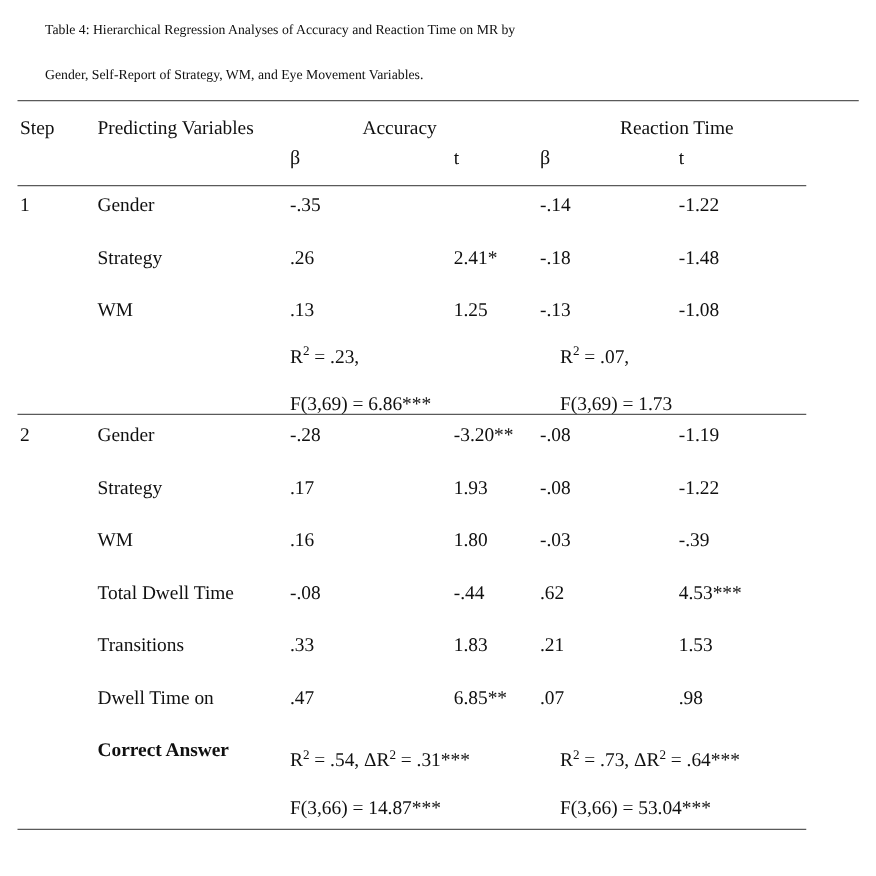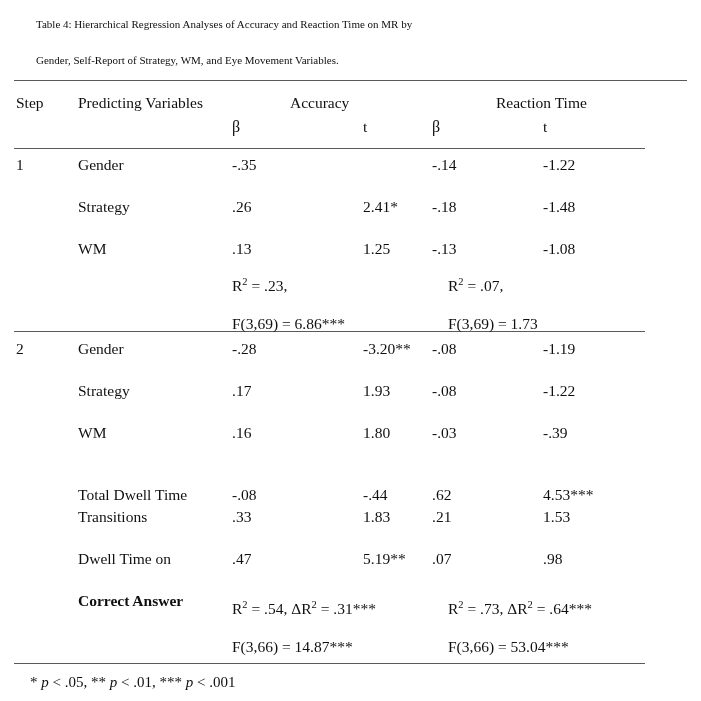--- a/index.html
+++ b/index.html
@@ -185,55 +185,54 @@
     </div>
 
     <div class="row" style="top:412px;">
       <span class="cell c-var">WM</span>
       <span class="cell c-acc-b">.16</span>
       <span class="cell c-acc-t">1.80</span>
       <span class="cell c-rt-b">-.03</span>
       <span class="cell c-rt-t">-.39</span>
     </div>
 
-    <div class="row" style="top:474px;text-align:right;">
+    <div class="row" style="top:454px;text-align:right;">
       <span class="cell c-var">Total Dwell Time</span>
       <span class="cell c-acc-b">-.08</span>
       <span class="cell c-acc-t">-.44</span>
       <span class="cell c-rt-b">.62</span>
       <span class="cell c-rt-t">4.53***</span>
     </div>
 
     <div class="row" style="top:496px;">
       <span class="cell c-var">Transitions</span>
       <span class="cell c-acc-b">.33</span>
       <span class="cell c-acc-t">1.83</span>
       <span class="cell c-rt-b">.21</span>
       <span class="cell c-rt-t">1.53</span>
     </div>
 
     <div class="row" style="top:538px;">
       <span class="cell c-var">Dwell Time on</span>
       <span class="cell c-acc-b">.47</span>
-      <span class="cell c-acc-t">5.19**</span>
+      <span class="cell c-acc-t">6.85**</span>
       <span class="cell c-rt-b">.07</span>
       <span class="cell c-rt-t">.98</span>
     </div>
 
     <div class="row" style="top:580px;font-weight:bold;">
       <span class="cell c-var">Correct Answer</span>
     </div>
 
     <div class="row" style="top:588px;">
       <span class="cell c-stat-acc"><span>R</span><sup>2</sup><span> = .54, ΔR</span><sup>2</sup><span> = .31***</span></span>
       <span class="cell c-stat-rt"><span>R</span><sup>2</sup><span> = .73, ΔR</span><sup>2</sup><span> = .64***</span></span>
     </div>
 
     <div class="row" style="top:626px;">
       <span class="cell c-stat-acc">F(3,66) = 14.87***</span>
       <span class="cell c-stat-rt">F(3,66) = 53.04***</span>
     </div>
 
   </div>
 
-  <div class="footnote"><span>* </span><i>p</i><span> &lt; .05, ** </span><i>p</i><span> &lt; .01, *** </span><i>p</i><span> &lt; .001</span></div>
 
 </div>
 
 </body></html>

